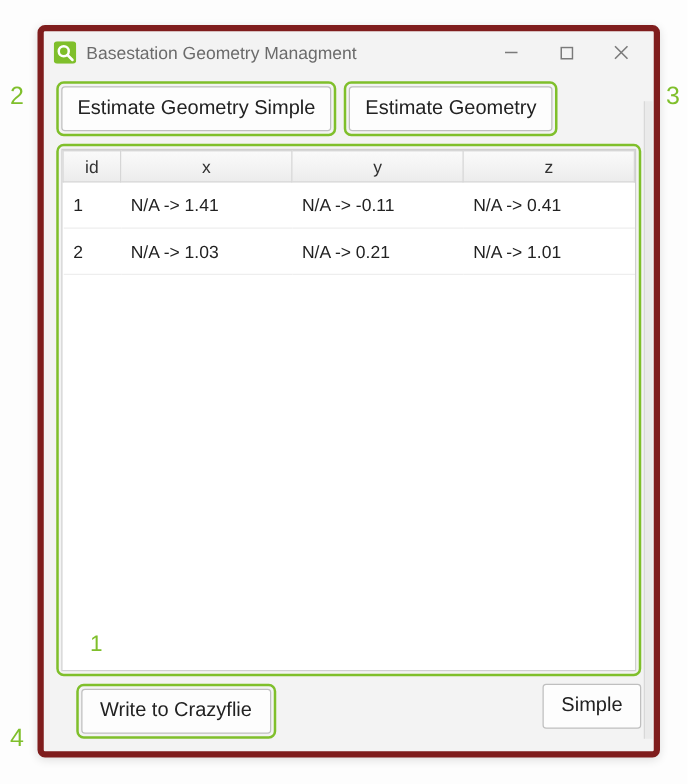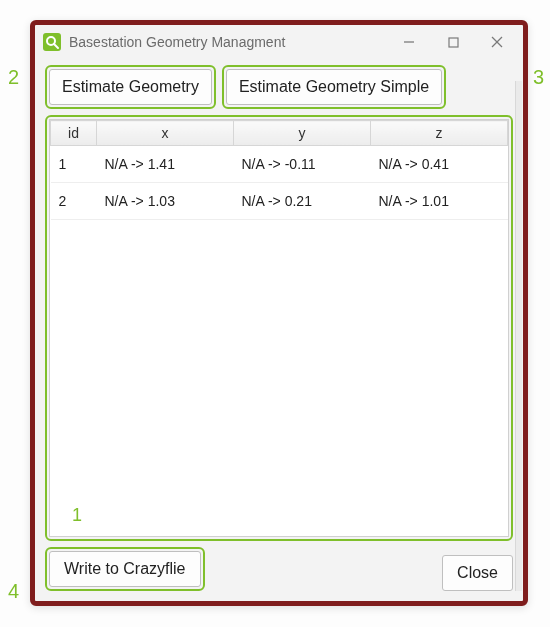--- a/index.html
+++ b/index.html
@@ -125,22 +125,23 @@
     padding: 10px 8px;
     font-size: 14px;
     color: #222;
     text-align: left;
     white-space: nowrap;
     overflow: hidden;
   }
   .col-id { width: 46px; }
   .footer {
     display: flex;
-    align-items: flex-end;
+    align-items: flex-start;
     gap: 8px;
+    margin-left: 16px;
   }
   .footer .spacer { flex: 1 1 auto; }
   .hl-footer { padding: 2px; display: inline-block; }
   .table-corner-label {
     position: absolute;
     left: 22px;
     bottom: 10px;
     color: #7fbf2b;
     font-size: 18px;
   }
@@ -200,25 +201,25 @@
       <svg width="12" height="12" viewBox="0 0 12 12">
         <line x1="1" y1="1" x2="11" y2="11" stroke="#7a7a7a" stroke-width="1.3"></line>
         <line x1="11" y1="1" x2="1" y2="11" stroke="#7a7a7a" stroke-width="1.3"></line>
       </svg>
     </div>
   </div>
 
   <div class="body">
 
     <div class="top-buttons">
+      <span class="highlight-box hl-btn2">
+        <button class="qt-button">Estimate Geometry Simple</button>
+      </span>
       <span class="highlight-box hl-btn1">
         <button class="qt-button">Estimate Geometry</button>
-      </span>
-      <span class="highlight-box hl-btn2">
-        <button class="qt-button">Estimate Geometry Simple</button>
       </span>
     </div>
 
     <div class="highlight-box table-area">
       <div class="table-area-inner">
         <table class="data-table">
           <colgroup>
             <col class="col-id">
               <col>
               <col>
@@ -249,19 +250,19 @@
         </table>
         <div class="table-corner-label">1</div>
       </div>
     </div>
 
     <div class="footer">
       <span class="highlight-box hl-footer">
         <button class="qt-button small">Write to Crazyflie</button>
       </span>
       <span class="spacer"></span>
-      <button class="qt-button small">Close</button>
+      <button class="qt-button small">Simple</button>
     </div>
 
   </div>
 
   <div class="right-scroll-hint"></div>
 </div>
 
 </body></html>

